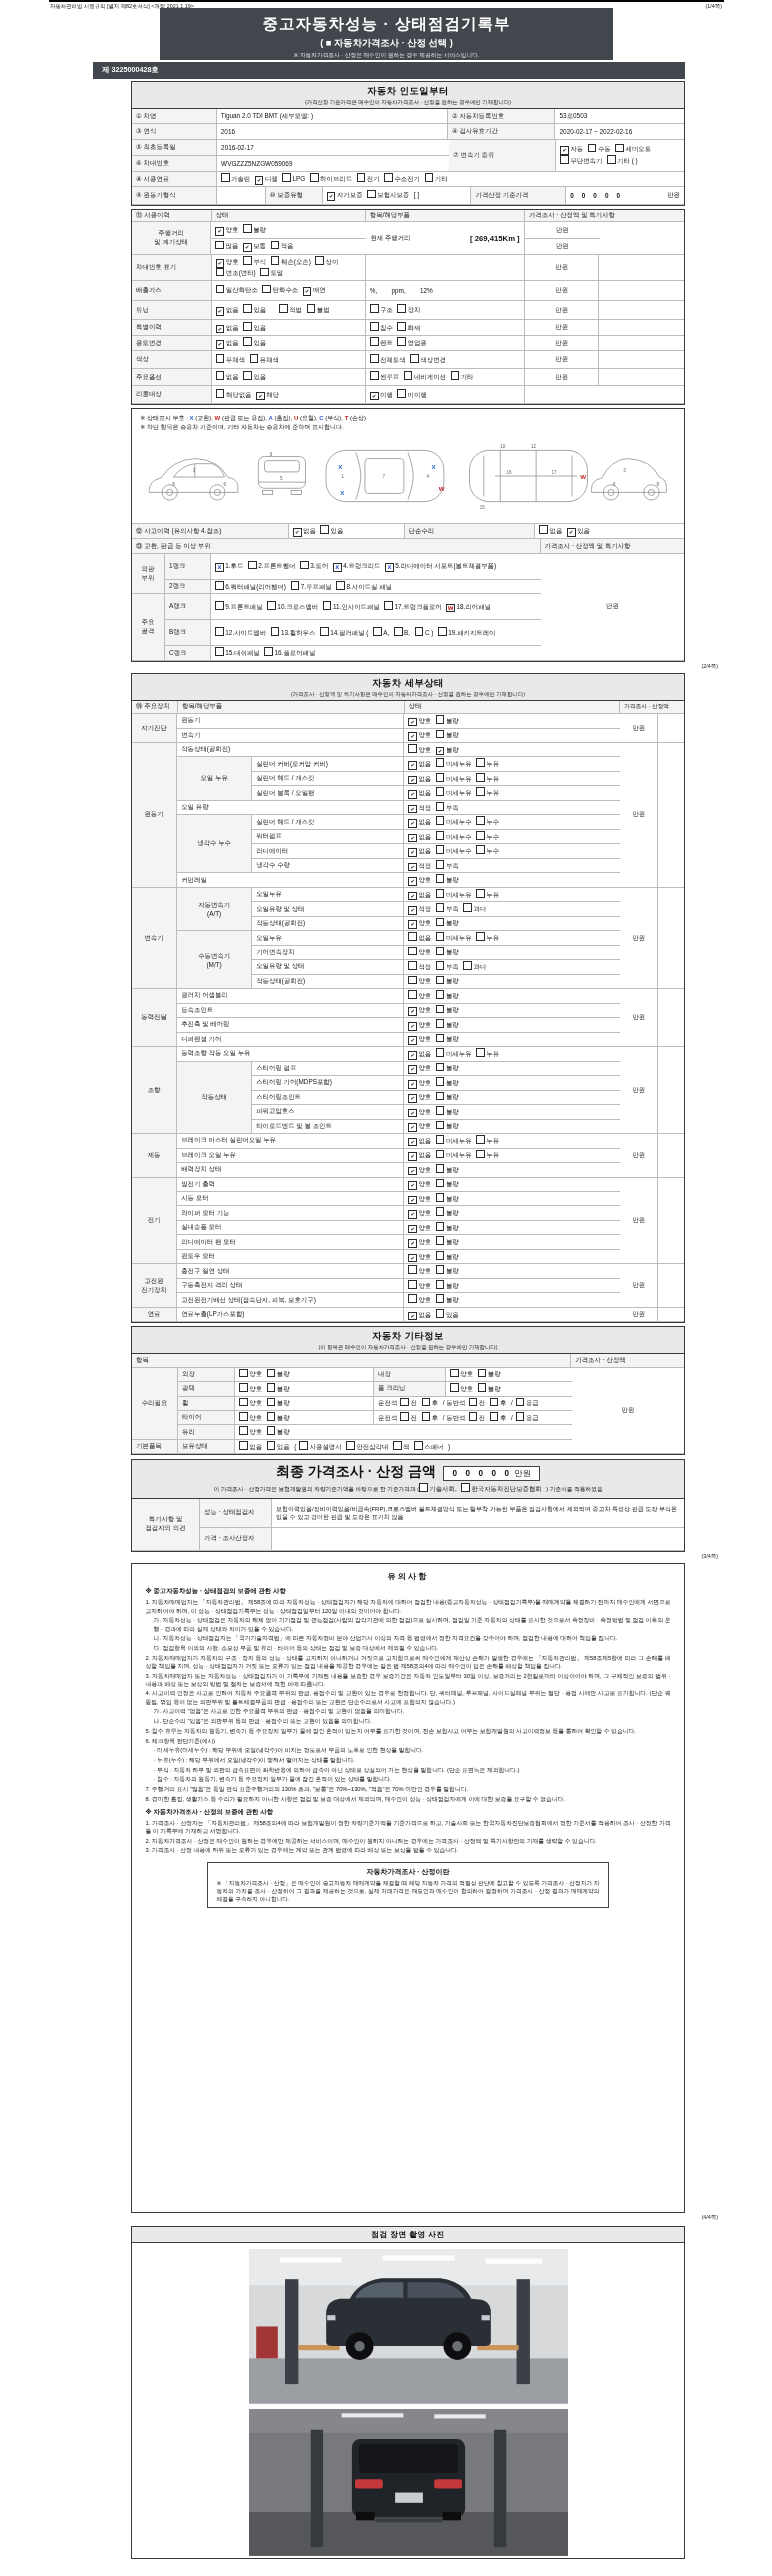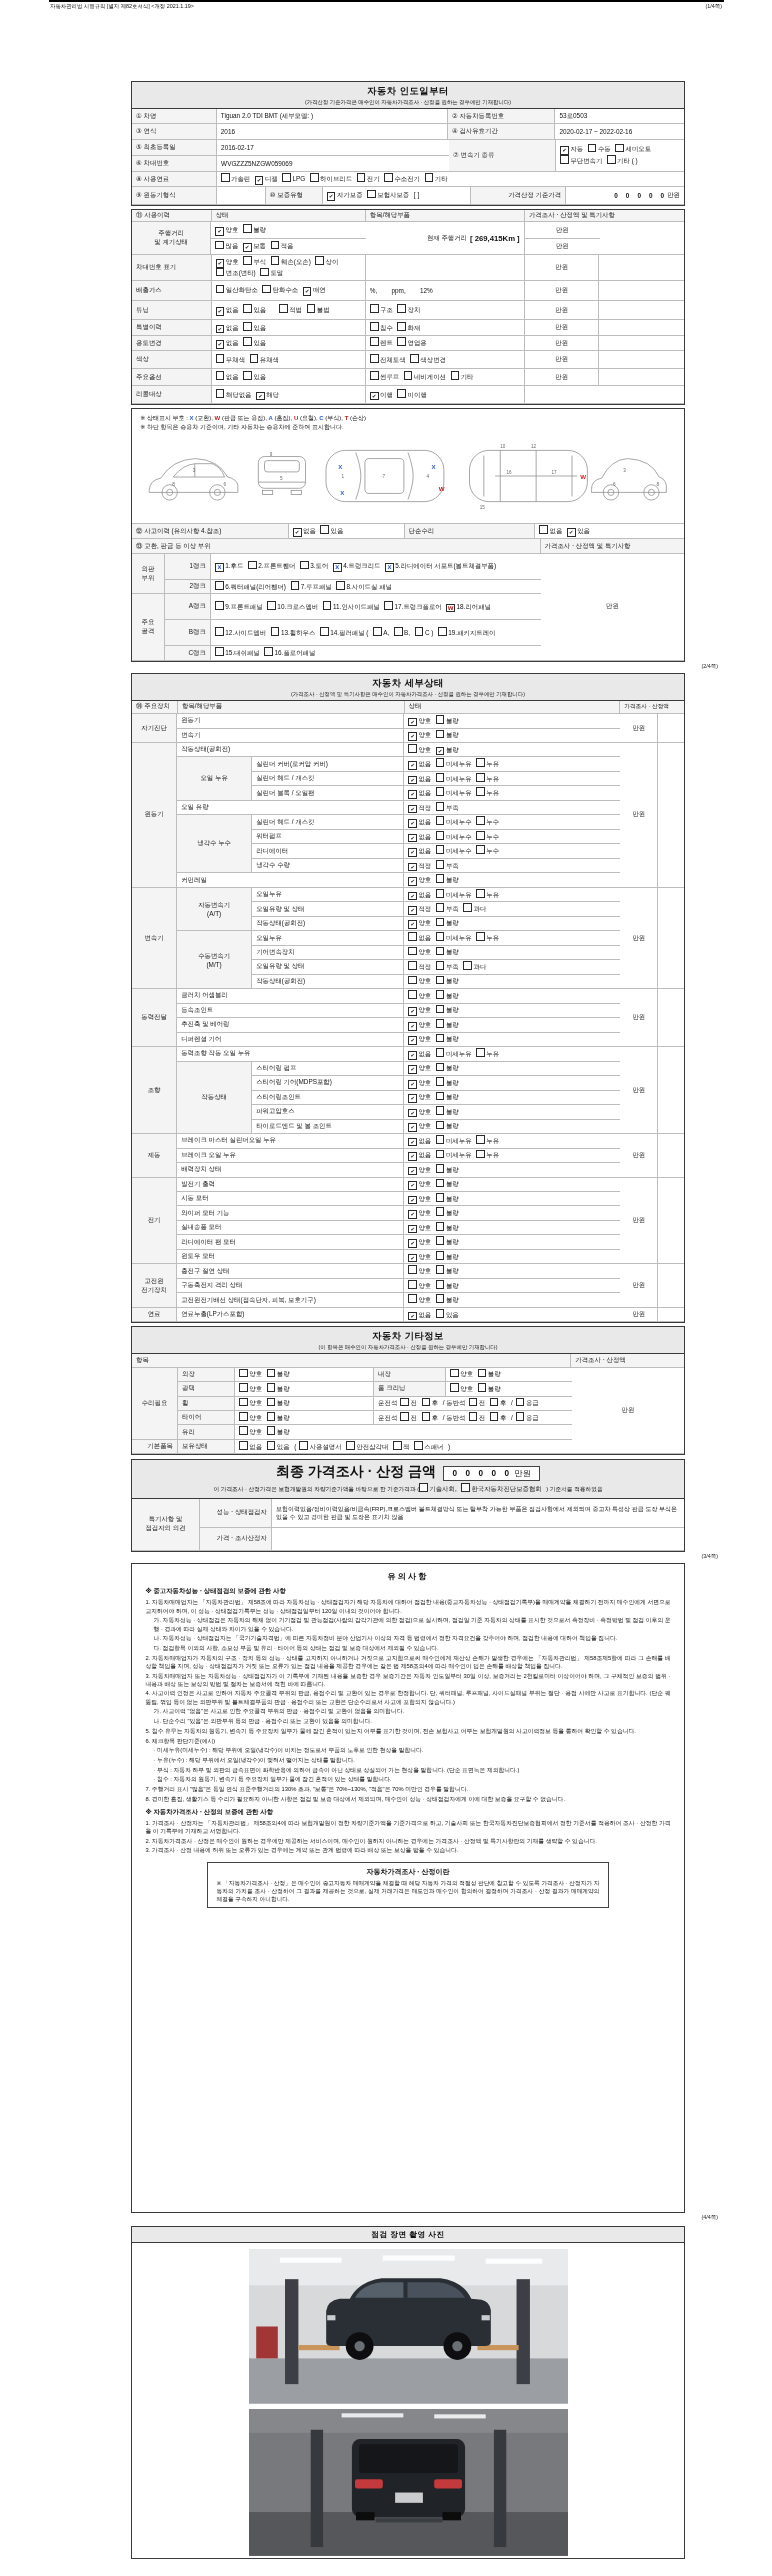--- a/index.html
+++ b/index.html
@@ -18,21 +18,21 @@
           font-size:7.2px;font-weight:bold;display:flex;align-items:center;padding-left:9.3px;box-sizing:border-box;}
   .sect{margin:3.1px 0 0 131px;width:554px;border:1px solid #3a3a3a;box-sizing:border-box;background:#fff;}
   .shead{background:#e9e9e9;text-align:center;padding:2.6px 0 2.1px;border-bottom:1px solid #3a3a3a;}
   .st{font-size:9.3px;font-weight:bold;letter-spacing:0.5px;}
   .sn{font-size:5.4px;margin-top:1px;color:#222;}
   .row{display:flex;}
   .c{border-right:0.5px solid #bdbdbd;border-bottom:0.5px solid #bdbdbd;box-sizing:border-box;display:flex;
      align-items:center;padding:1px 4.1px;font-size:6.4px;overflow:hidden;}
   .c:last-child{border-right:none;}
   .lab{background:#f4f4f4;}
-  .cen{justify-content:flex-end;text-align:center;}
+  .cen{justify-content:space-between;text-align:center;}
   .cb{display:inline-block;width:6.7px;height:6.7px;border:0.8px solid #2b2b2b;margin-right:1.5px;
       vertical-align:-1px;font:bold 5.2px/6.2px "DejaVu Sans",sans-serif;text-align:center;background:#fff;color:#111;}
   .mx{color:#2f5fd0;} .mw{color:#c22222;}
   .opt{margin-right:4.6px;white-space:nowrap;font-size:6.4px;}
   .optxt{margin-right:3.1px;font-size:6.4px;}
   .opts{display:inline;line-height:10.8px;}
   .mark{margin:1px 0 0 131px;width:587px;text-align:right;font-size:5.4px;color:#222;}
   .price{justify-content:center;color:#222;}
   .sub{flex-direction:column;justify-content:center;}
   .inner{padding:5.2px 8.2px 3.1px;}
@@ -54,20 +54,28 @@
 </head>
 <body>
 
 <div class="page">
   <div class="topline"></div>
   <div class="topnotes">
     <span>자동차관리법 시행규칙 [별지 제82호서식] &lt;개정 2021.1.19&gt;</span>
     <span>(1/4쪽)</span>
   </div>
   <div class="hdr">
+    <div class="titlebox">
+      <div class="t1">중고자동차성능 · 상태점검기록부</div>
+      <div class="t2">( ■ 자동차가격조사 · 산정 선택 )</div>
+      <div class="t3">※ 자동차가격조사 · 산정은 매수인이 원하는 경우 제공하는 서비스입니다.</div>
+    </div>
+    <div class="docbar">
+      <span>제 3225000428호</span>
+    </div>
   </div>
   <div id="content">
       <div class="sect">
         <div class="shead">
           <div class="st">자동차 인도일부터</div>
           <div class="sn">(가격산정 기준가격은 매수인이 자동차가격조사 · 산정을 원하는 경우에만 기재합니다)</div>
         </div>
         <div class="row" style="min-height: 15.5px;">
           <div class="c lab" style="width: 85px; white-space: pre-line;">① 차명</div>
           <div class="c " style="width: 232px; white-space: pre-line;">Tiguan 2.0 TDI BMT (세부모델: )</div>

